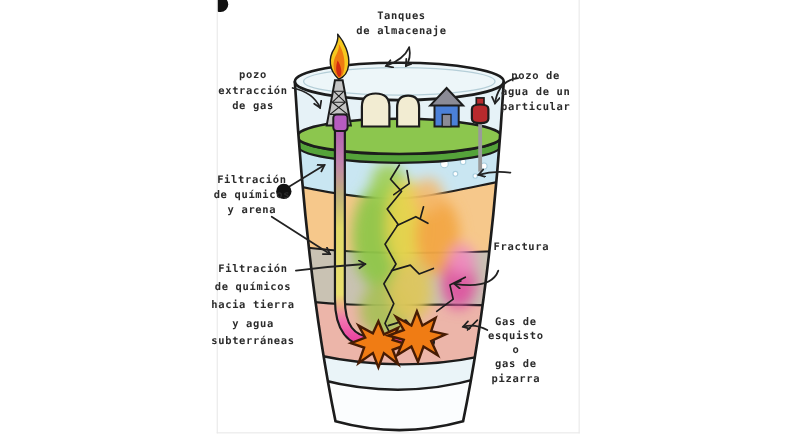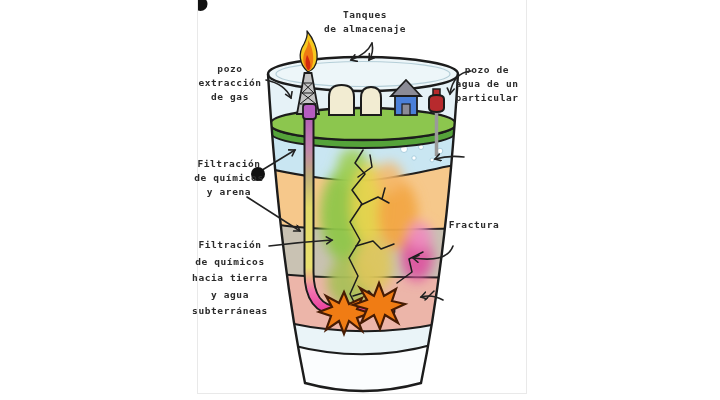--- a/index.html
+++ b/index.html
@@ -165,15 +165,20 @@
 de gas</div>
     <div class="label" style="left:31px;top:157px">Filtración
 de químicos
 y arena</div>
     <div class="label lh16" style="left:32px;top:237px">Filtración
 de químicos
 hacia tierra
 y agua
 subterráneas</div>
     <div class="label" style="left:276px;top:218px">Fractura</div>
+    <div class="label lh13" style="left:271px;top:286px">Gas de
+esquisto
+o
+gas de
+pizarra</div>
 
   </div>
 </div>
 
 </body></html>

